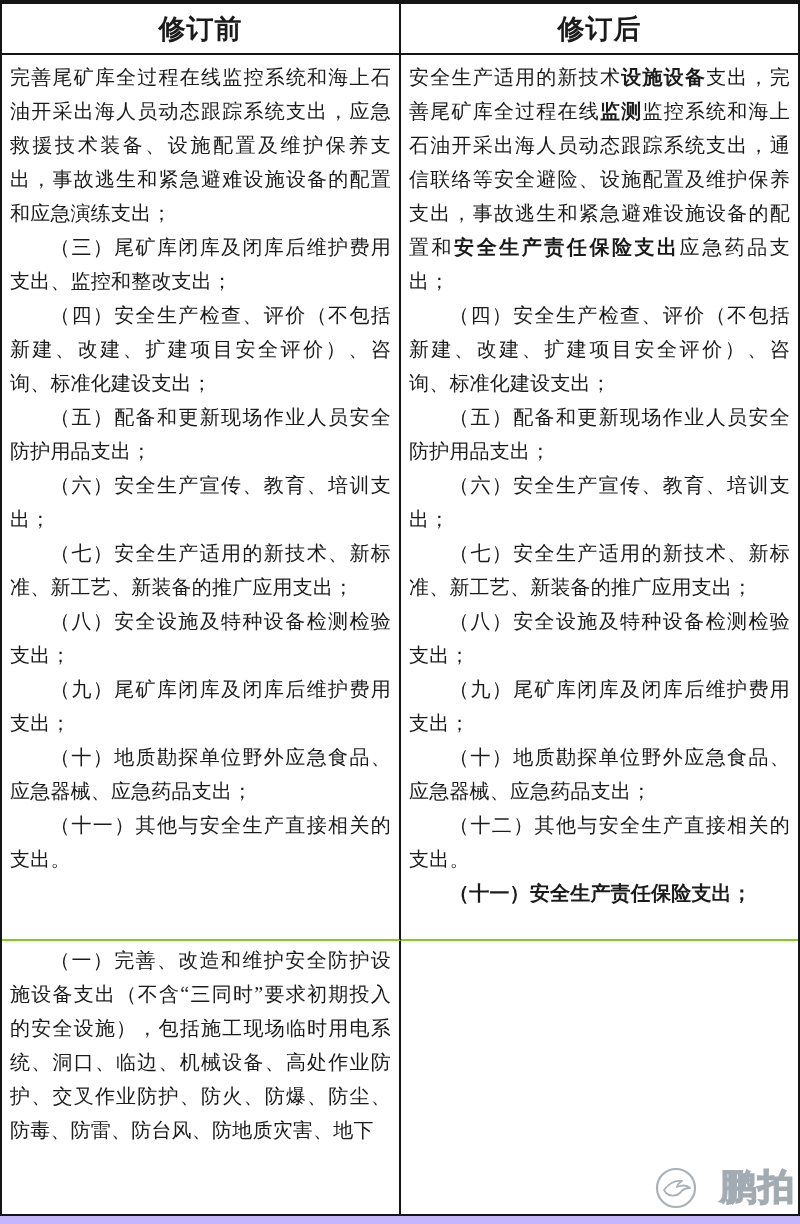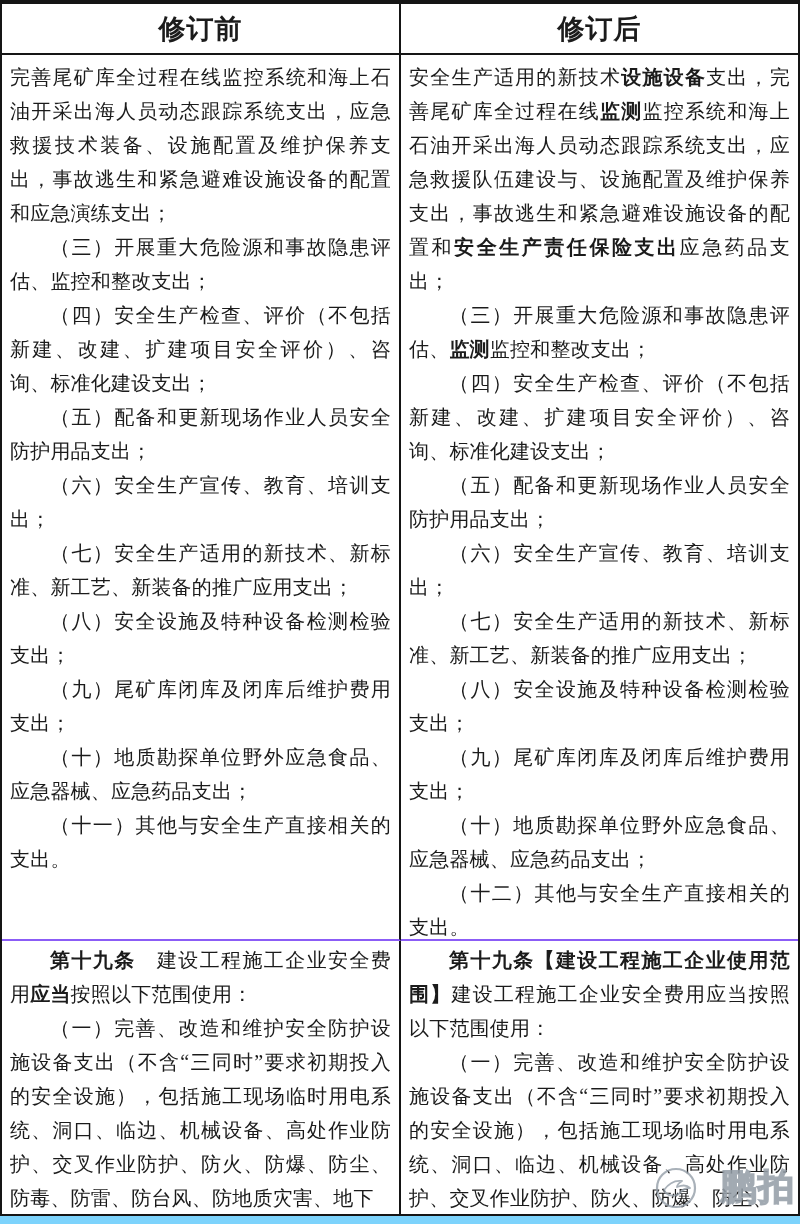--- a/index.html
+++ b/index.html
@@ -1,20 +1,20 @@
 <!DOCTYPE html>
 <html lang="zh"><head>
 <meta charset="utf-8">
 <style>
   html, body { margin: 0; padding: 0; background: #ffffff; }
   .page {
     position: relative;
     width: 800px;
     height: 1224px;
-    background: #7dd3fc;
+    background: #c4b5fd;
     overflow: hidden;
     font-family: "Liberation Serif", "DejaVu Serif", serif;
     color: #1b1b1b;
   }
   .doc {
     position: absolute;
     left: 0; top: 0;
     width: 800px;
     height: 1216px;
     box-sizing: border-box;
@@ -30,21 +30,21 @@
     border-bottom: 2px solid #151515;
     display: flex;
     align-items: center;
     justify-content: center;
     font-family: "Liberation Sans", "DejaVu Sans", sans-serif;
     font-weight: bold;
     font-size: 27px;
     letter-spacing: 1px;
   }
   .col-left { border-right: 2px solid #151515; }
-  .row1 { border-bottom: 2px solid #8b5cf6; }
+  .row1 { border-bottom: 2px solid #84cc16; }
   .cell {
     box-sizing: border-box;
     padding: 5px 8px 0 8px;
     overflow: hidden;
     font-size: 20px;
     line-height: 34px;
     text-align: justify;
     text-justify: inter-character;
     letter-spacing: 0.2px;
   }
@@ -85,54 +85,48 @@
 
 <div class="page">
   <div class="doc">
 
     <div class="hcell col-left">修订前</div>
 
     <div class="hcell">修订后</div>
 
     <div class="cell col-left row1">
         <p class="noindent"><span>完善尾矿库全过程在线监控系统和海上石油开采出海人员动态跟踪系统支出，应急救援技术装备、设施配置及维护保养支出，事故逃生和紧急避难设施设备的配置和应急演练支出；</span></p>
-        <p><span>（三）开展重大危险源和事故隐患评估、监控和整改支出；</span></p>
+        <p><span>（三）尾矿库闭库及闭库后维护费用支出、监控和整改支出；</span></p>
         <p><span>（四）安全生产检查、评价（不包括新建、改建、扩建项目安全评价）、咨询、标准化建设支出；</span></p>
         <p><span>（五）配备和更新现场作业人员安全防护用品支出；</span></p>
         <p><span>（六）安全生产宣传、教育、培训支出；</span></p>
         <p><span>（七）安全生产适用的新技术、新标准、新工艺、新装备的推广应用支出；</span></p>
         <p><span>（八）安全设施及特种设备检测检验支出；</span></p>
         <p><span>（九）尾矿库闭库及闭库后维护费用支出；</span></p>
         <p><span>（十）地质勘探单位野外应急食品、应急器械、应急药品支出；</span></p>
         <p><span>（十一）其他与安全生产直接相关的支出。</span></p>
       </div>
 
     <div class="cell row1">
-        <p class="noindent"><span>安全生产适用的新技术</span><span class="b">设施设备</span><span>支出，完善尾矿库全过程在线</span><span class="b">监测</span><span>监控系统和海上石油开采出海人员动态跟踪系统支出，应急救援队伍建设与、设施配置及维护保养支出，事故逃生和紧急避难设施设备的配置和</span><span class="b">安全生产责任保险支出</span><span>应急药品支出；</span></p>
-        <p><span>（三）开展重大危险源和事故隐患评估、</span><span class="b">监测</span><span>监控和整改支出；</span></p>
+        <p class="noindent"><span>安全生产适用的新技术</span><span class="b">设施设备</span><span>支出，完善尾矿库全过程在线</span><span class="b">监测</span><span>监控系统和海上石油开采出海人员动态跟踪系统支出，通信联络等安全避险、设施配置及维护保养支出，事故逃生和紧急避难设施设备的配置和</span><span class="b">安全生产责任保险支出</span><span>应急药品支出；</span></p>
         <p><span>（四）安全生产检查、评价（不包括新建、改建、扩建项目安全评价）、咨询、标准化建设支出；</span></p>
         <p><span>（五）配备和更新现场作业人员安全防护用品支出；</span></p>
         <p><span>（六）安全生产宣传、教育、培训支出；</span></p>
         <p><span>（七）安全生产适用的新技术、新标准、新工艺、新装备的推广应用支出；</span></p>
         <p><span>（八）安全设施及特种设备检测检验支出；</span></p>
         <p><span>（九）尾矿库闭库及闭库后维护费用支出；</span></p>
         <p><span>（十）地质勘探单位野外应急食品、应急器械、应急药品支出；</span></p>
         <p><span>（十二）其他与安全生产直接相关的支出。</span></p>
         <p><span class="b">（十一）安全生产责任保险支出；</span></p>
       </div>
 
     <div class="cell row2 col-left">
-        <p><span class="b">第十九条</span><span>　建设工程施工企业安全费用</span><span class="b">应当</span><span>按照以下范围使用：</span></p>
         <p><span>（一）完善、改造和维护安全防护设施设备支出（不含“三同时”要求初期投入的安全设施），包括施工现场临时用电系统、洞口、临边、机械设备、高处作业防护、交叉作业防护、防火、防爆、防尘、防毒、防雷、防台风、防地质灾害、地下</span></p>
       </div>
 
-    <div class="cell row2">
-        <p><span class="b">第十九条【建设工程施工企业使用范围】</span><span>建设工程施工企业安全费用应当按照以下范围使用：</span></p>
-        <p><span>（一）完善、改造和维护安全防护设施设备支出（不含“三同时”要求初期投入的安全设施），包括施工现场临时用电系统、洞口、临边、机械设备、高处作业防护、交叉作业防护、防火、防爆、防尘、</span></p>
-      </div>
 
   </div>
 
   <div class="watermark">
     <svg class="wm-badge" width="44" height="44" viewBox="0 0 44 44">
       <circle cx="22" cy="22" r="19" fill="none" stroke="rgba(148,158,167,0.8)" stroke-width="2.2"></circle>
       <path d="M10 24 C15 17, 21 14, 28 15 C25 17, 23 19, 23 21 C28 19, 33 19, 36 22 C31 22, 28 24, 26 27 C22 31, 15 30, 12 27 Z" fill="none" stroke="rgba(148,158,167,0.8)" stroke-width="1.8" stroke-linejoin="round"></path>
     </svg>
     <span class="wm-text">鹏拍</span>
   </div>

